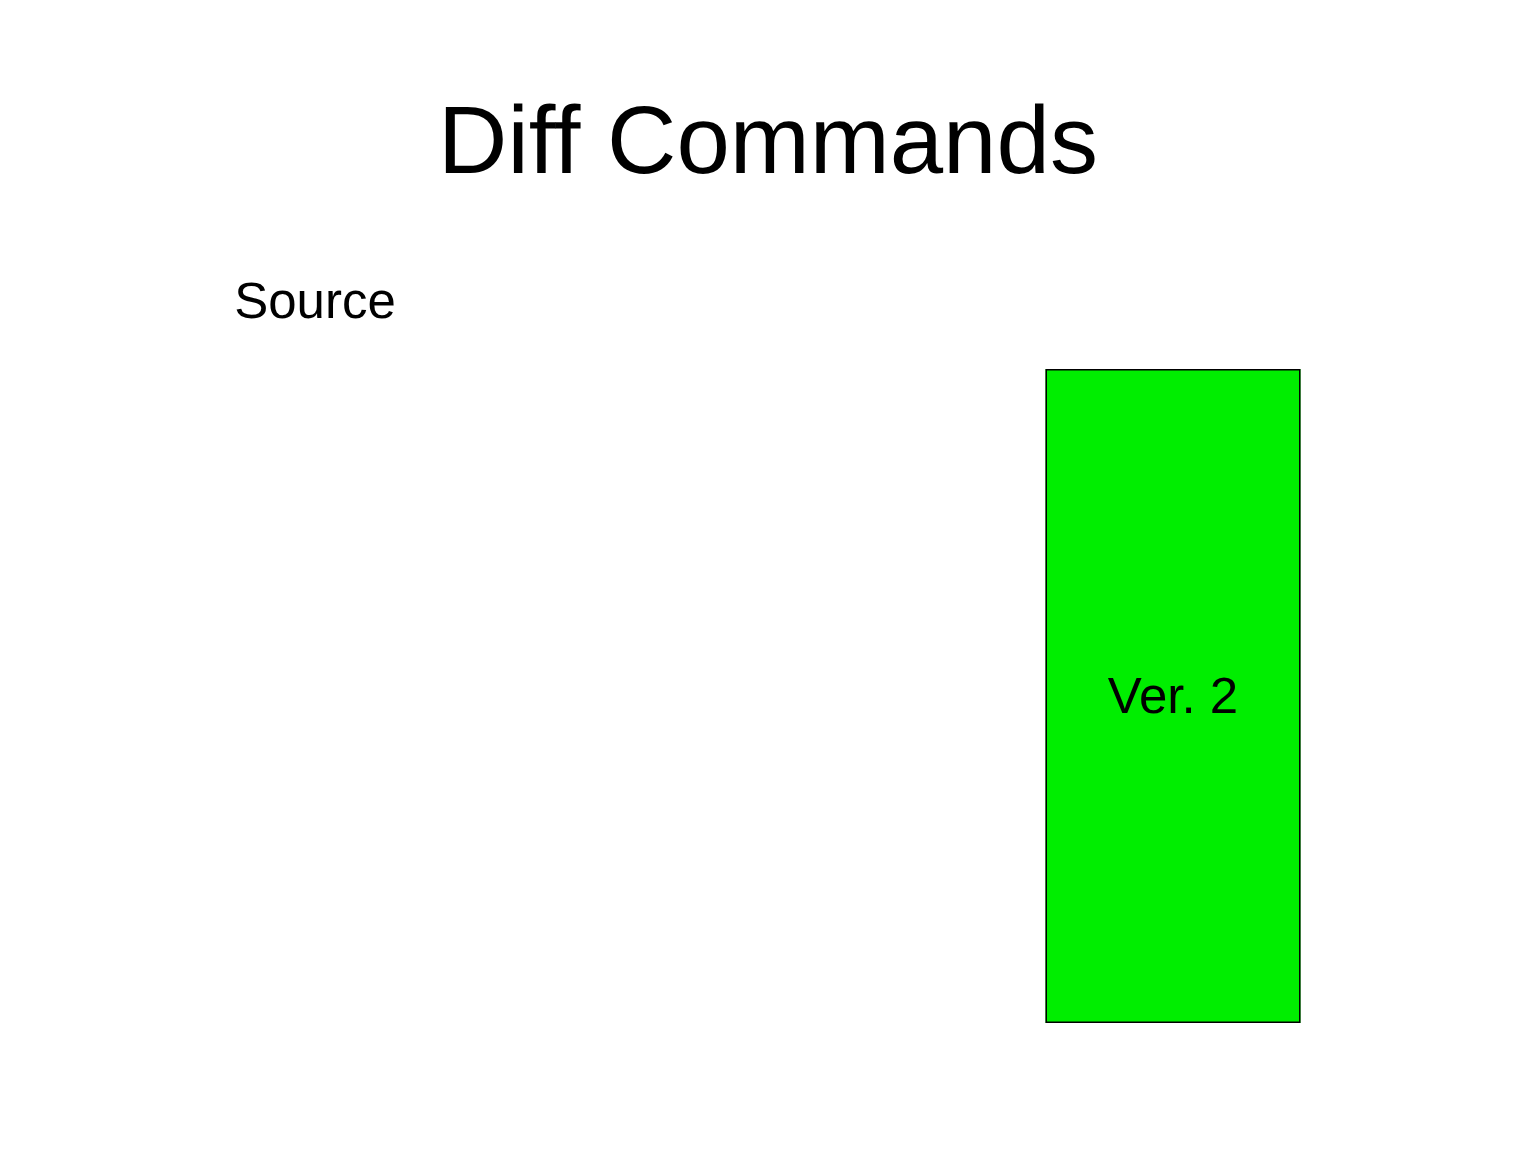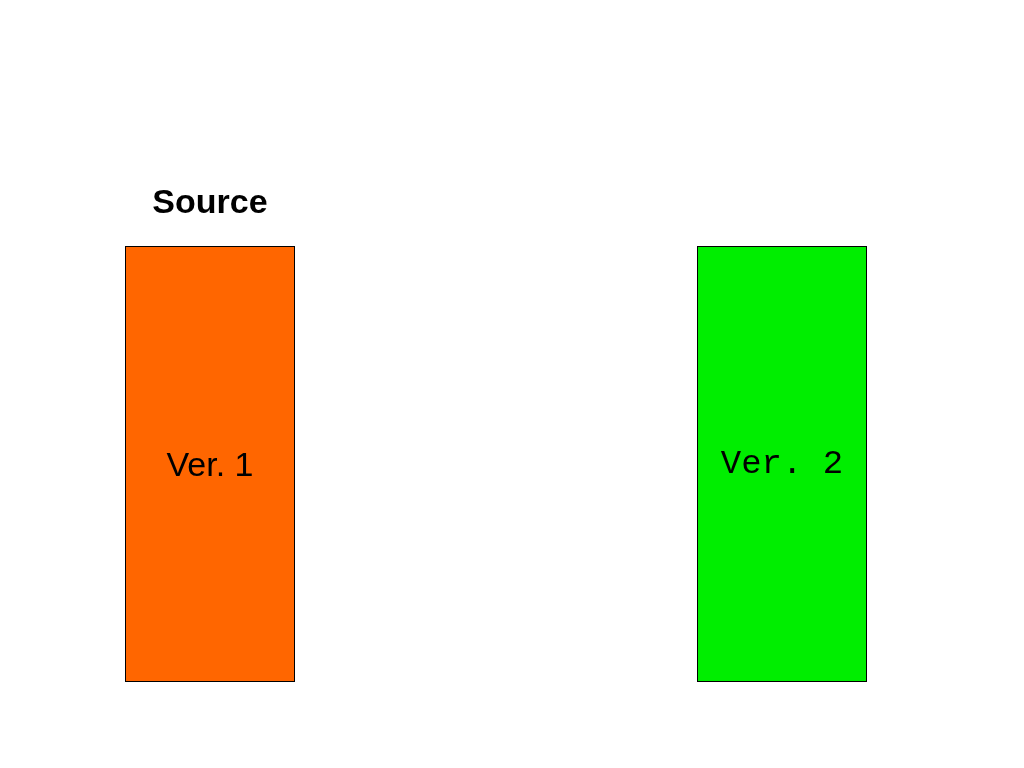--- a/index.html
+++ b/index.html
@@ -30,21 +30,21 @@
     font-weight: 400;
     line-height: 1.1;
     letter-spacing: 0px;
   }
   .col-heading {
     position: absolute;
     top: 182px;
     width: 170px;
     text-align: center;
     font-size: 34px;
-    font-weight: 700;
+    font-weight: 400;
     line-height: 1.15;
     white-space: nowrap;
   }
   .col-heading.source { left: 125px; }
   .col-heading.destination { left: 697px; }
   .version-box {
     position: absolute;
     top: 246px;
     width: 170px;
     height: 436px;
@@ -61,25 +61,23 @@
     font-weight: 400;
     color: #000000;
     white-space: nowrap;
   }
 </style>
 </head>
 <body>
 
 <div class="slide">
 
+  <div class="slide-title">Diff Commands</div>
 
   <div class="col-heading source">Source</div>
 
 
-  <div class="version-box source" style="background-color: rgb(255, 102, 0);">
-    <span class="box-label">Ver. 1</span>
-  </div>
 
-  <div class="version-box destination" style="background-color: rgb(0, 238, 0); font-family: Liberation Mono, monospace;">
+  <div class="version-box destination" style="background-color: rgb(0, 238, 0);">
     <span class="box-label">Ver. 2</span>
   </div>
 
 </div>
 
 </body></html>

